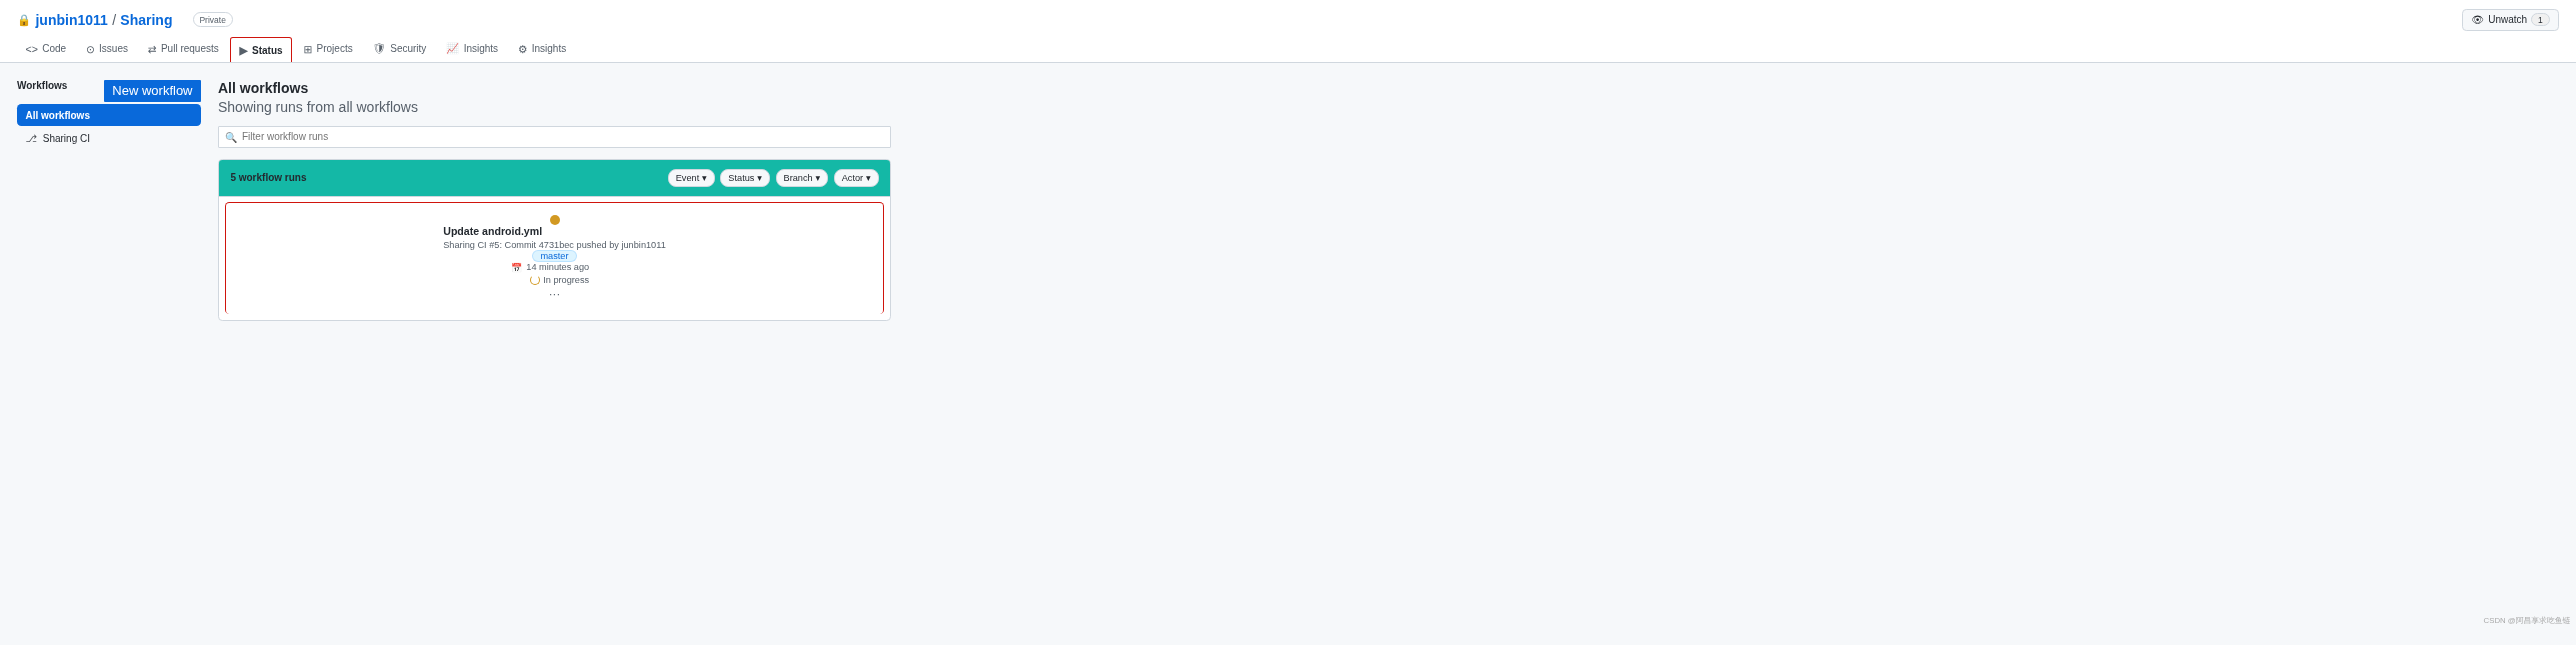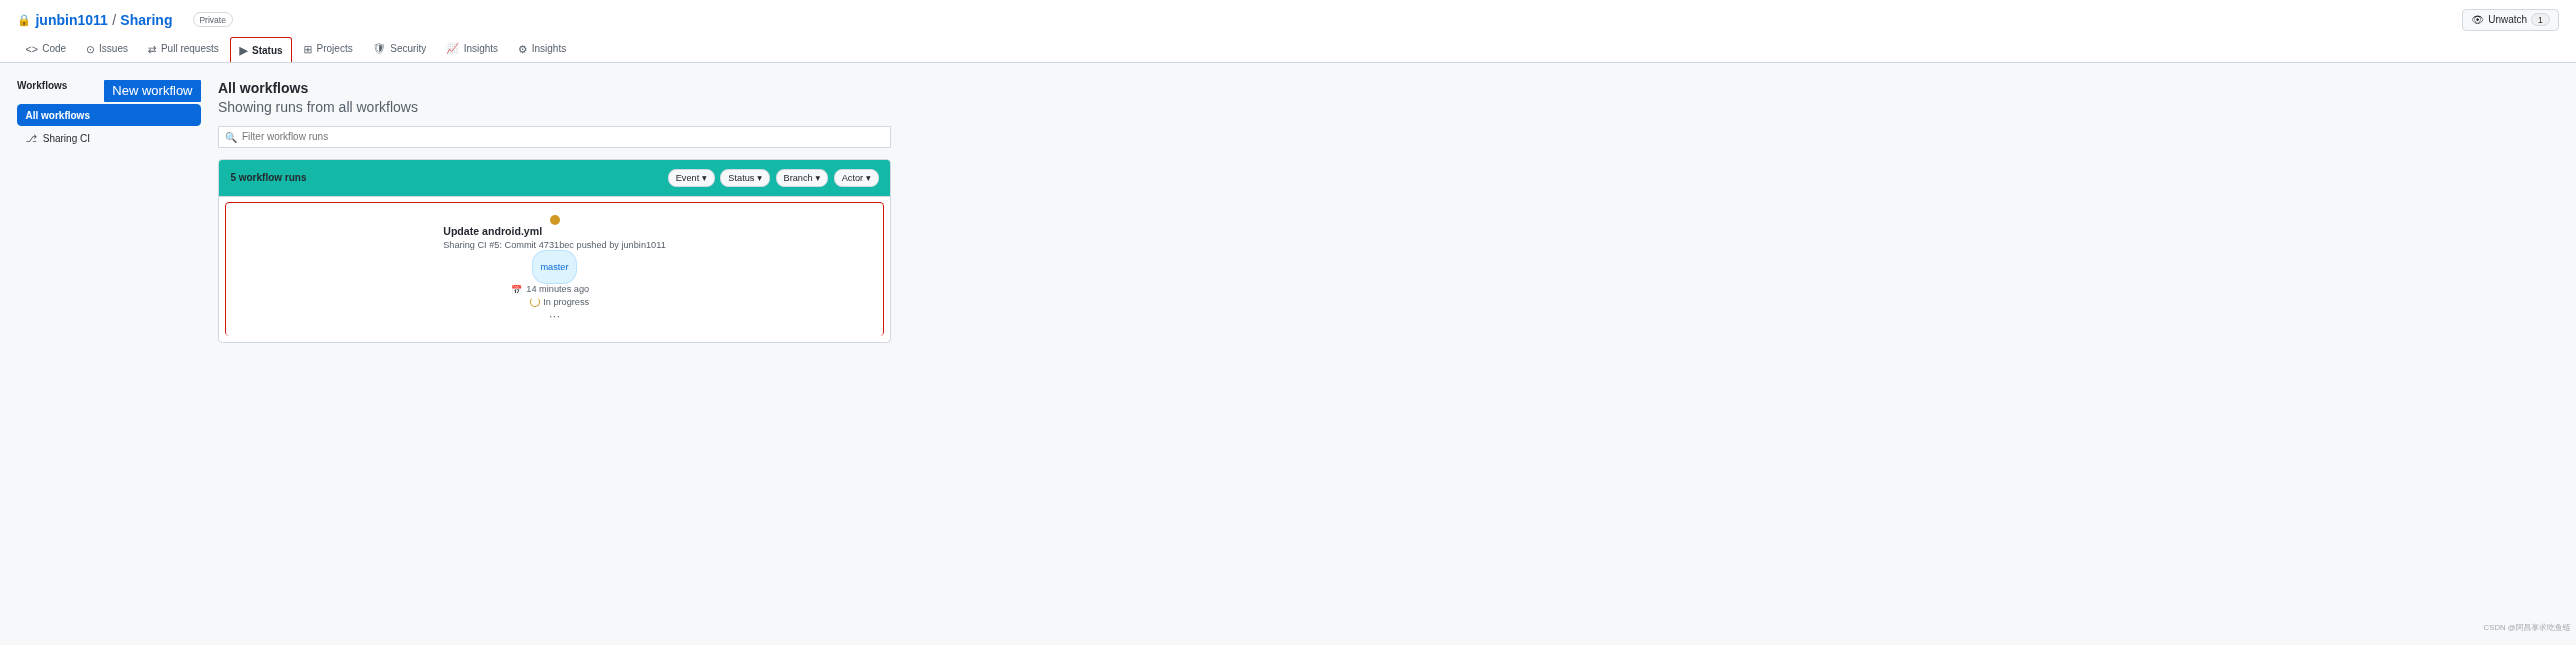--- a/index.html
+++ b/index.html
@@ -291,21 +291,21 @@
     .run-meta {
       font-size: 9.2px;
       color: #57606a;
     }
 
     .run-branch-badge {
       background: #ddf4ff;
       color: #0969da;
       border: 0.7px solid #54aeff40;
       border-radius: 14px;
-      padding: 11px 7px;
+      padding: 0 7px;
       font-size: 9.2px;
       margin: 0 11.4px;
     }
 
     .run-time {
       display: flex;
       flex-direction: column;
       align-items: flex-end;
       gap: 2.8px;
       font-size: 9.2px;
@@ -346,21 +346,21 @@
       width: 10px;
       height: 10px;
       border-radius: 50%;
       background: #d29922;
       flex-shrink: 0;
     }
 
     
     .watermark {
       position: fixed;
-      bottom: 12px;
+      bottom: 19px;
       right: 5.7px;
       font-size: 7.8px;
       color: #aaa;
     }
   </style>
 </head>
 <body>
 
 <div class="top-bar">
   <div class="repo-header">

